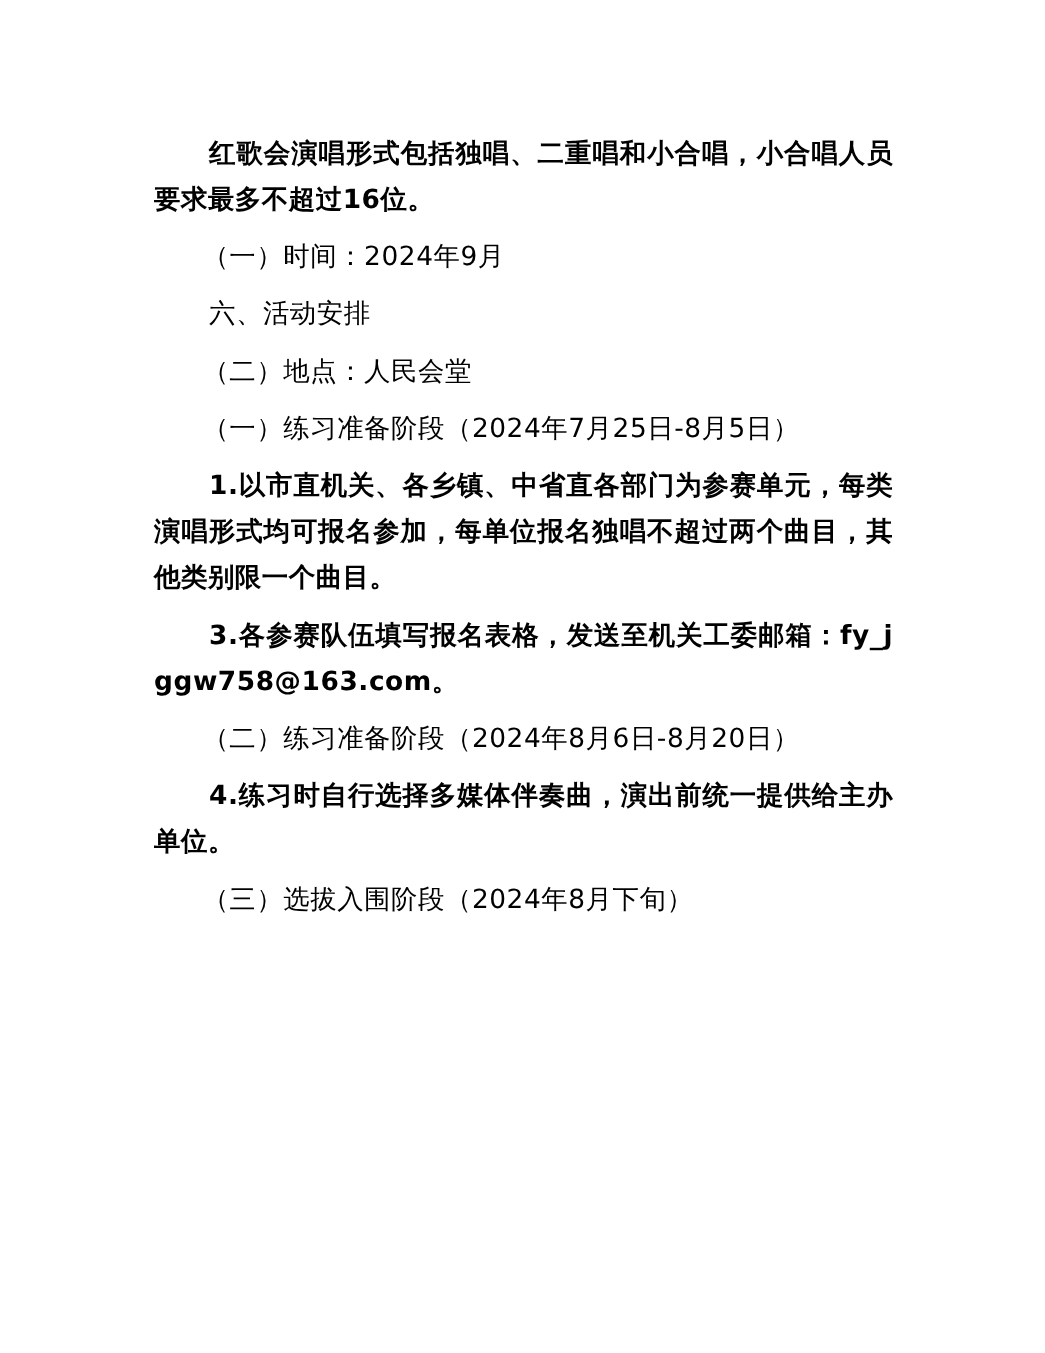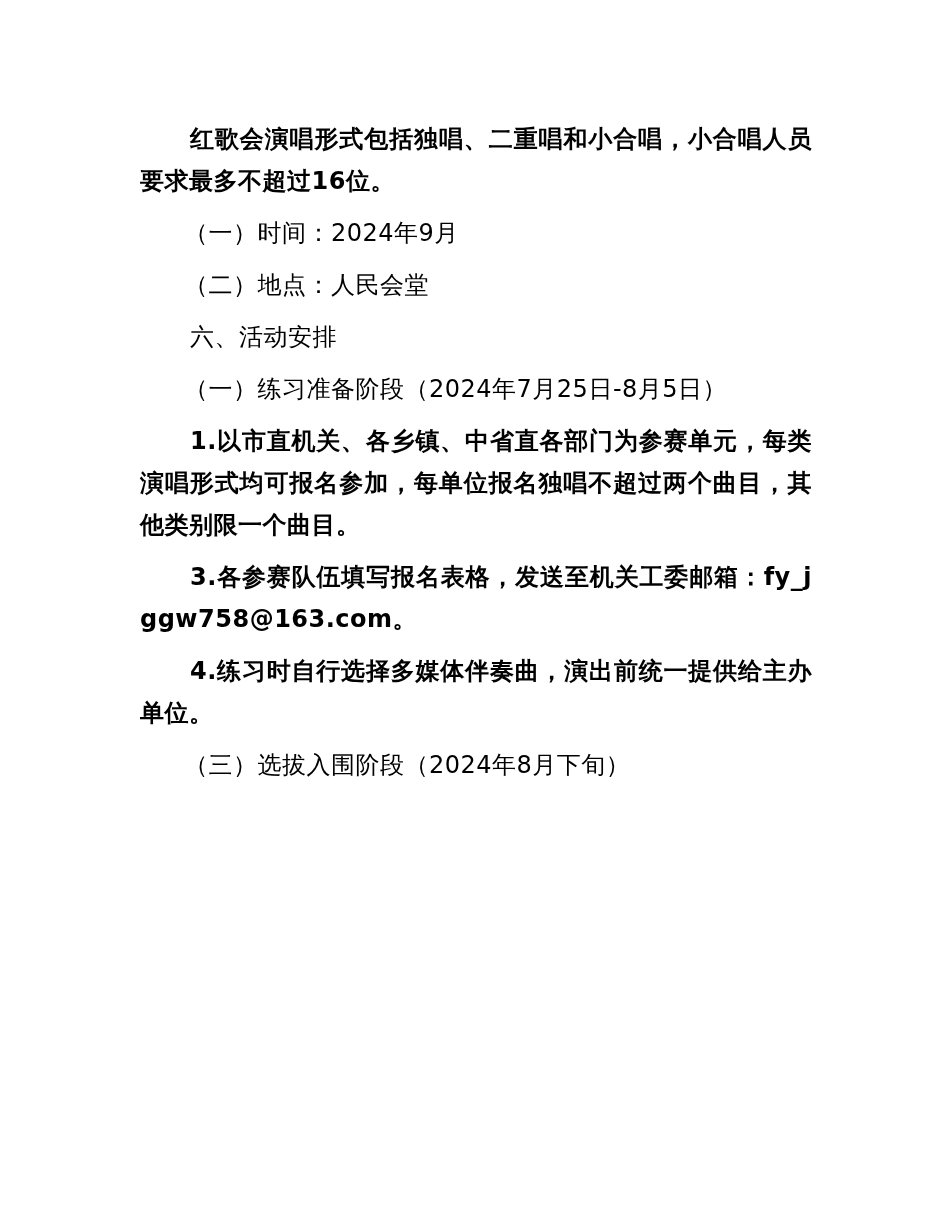--- a/index.html
+++ b/index.html
@@ -40,20 +40,21 @@
     .sub {
       padding-left: 44px;
     }
   </style>
 </head>
 <body>
 
 <div class="page">
   <p class="p indent">红歌会演唱形式包括独唱、二重唱和小合唱，小合唱人员要求最多不超过16位。</p>
   <p class="p sub">（一）时间：2024年9月</p>
+  <p class="p head">六、活动安排</p>
   <p class="p sub">（二）地点：人民会堂</p>
-  <p class="p head">六、活动安排</p>
   <p class="p sub">（一）练习准备阶段（2024年7月25日-8月5日）</p>
   <p class="p indent">1.以市直机关、各乡镇、中省直各部门为参赛单元，每类演唱形式均可报名参加，每单位报名独唱不超过两个曲目，其他类别限一个曲目。</p>
   <p class="p indent">3.各参赛队伍填写报名表格，发送至机关工委邮箱：fy_jggw758@163.com。</p>
+  <p class="p sub">（二）练习准备阶段（2024年8月6日-8月20日）</p>
   <p class="p indent">4.练习时自行选择多媒体伴奏曲，演出前统一提供给主办单位。</p>
   <p class="p sub">（三）选拔入围阶段（2024年8月下旬）</p>
 </div>
 
 </body></html>

